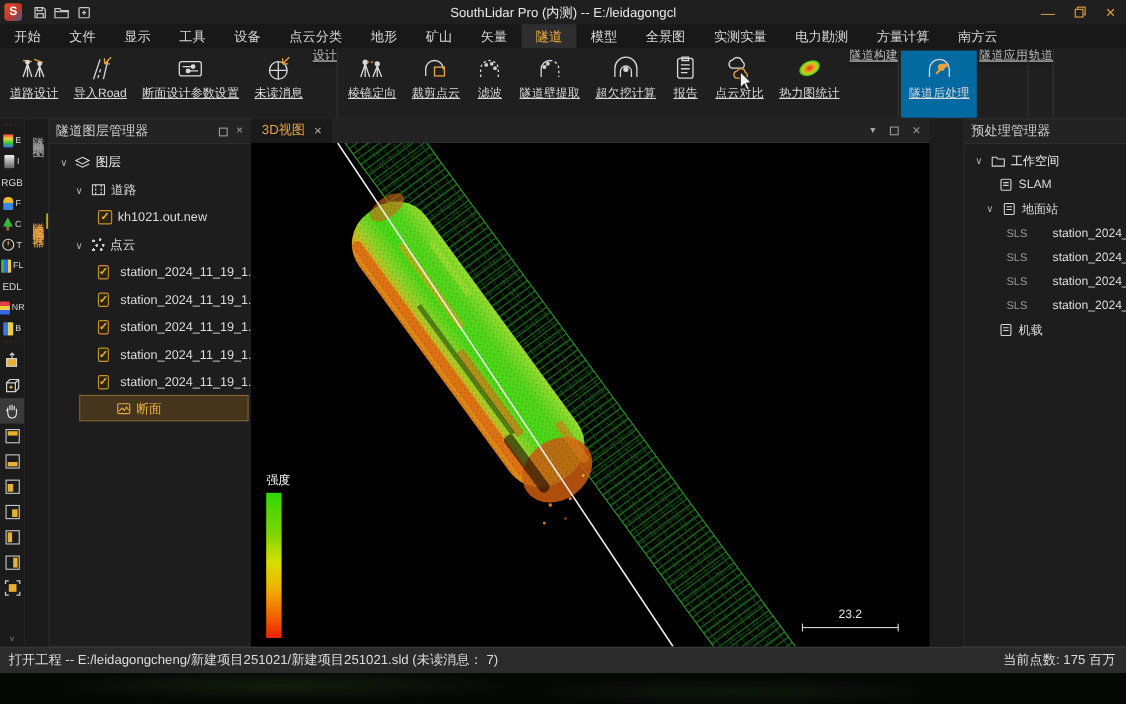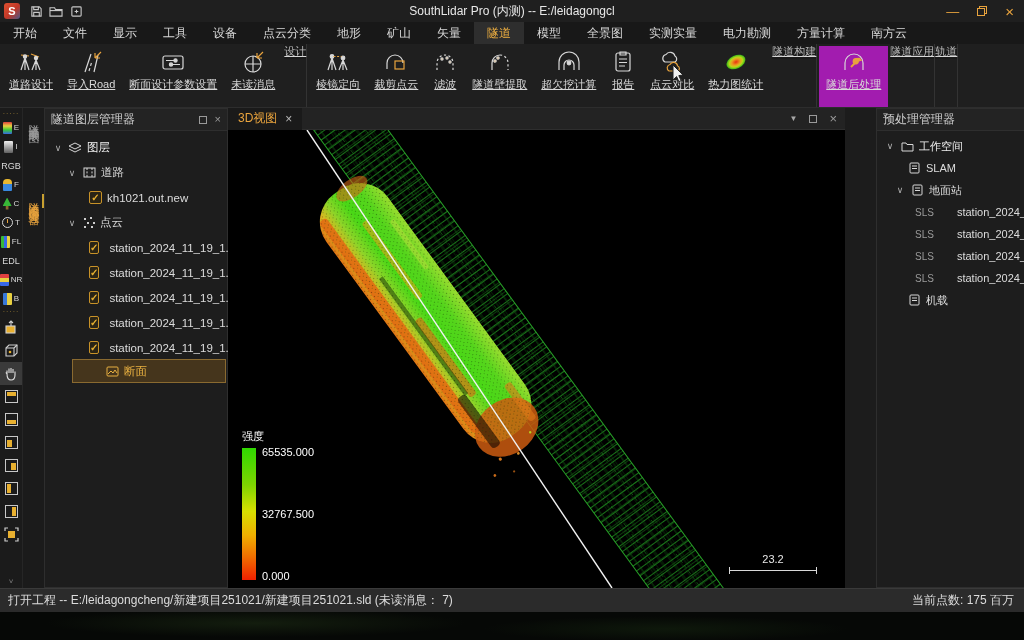--- a/index.html
+++ b/index.html
@@ -30,21 +30,21 @@
   .menu-right { position:absolute; right:6px; top:0; height:22px; display:flex; align-items:center; gap:10px; font-size:12px; color:#d8d8d8; }
   .caret { font-size:8px; color:#a8a8a8; margin-left:3px; }
 
   
   .ribbon { position:absolute; left:0; top:44px; width:1024px; height:64px; background:#1f1f1f;
     display:flex; border-bottom:1px solid #2d2d2d; }
   .rgroup { display:flex; flex-direction:row; border-right:1px solid #333;text-decoration:underline; }
   .rbtns { flex:1; display:flex; align-items:stretch; padding:2px 2px 0 2px; }
   .rbtn { display:flex; flex-direction:column; align-items:center; justify-content:flex-start;
     padding:3px 7px 1px 7px; gap:2px; }
-  .rbtn.active { background:#a21caf; }
+  .rbtn.active { background:#0369a1; }
   .rbtn .lbl { font-size:11px; color:#d8d8d8; white-space:nowrap; }
   .rlabel { height:15px; text-align:center; font-size:11px; color:#b8b8b8; background:#1a1a1a; line-height:15px; }
 
   
   .main { position:absolute; left:0; top:108px; width:1024px; height:480px; }
 
   
   .ltool { position:absolute; left:0; top:0; width:22px; height:480px; background:#1b1b1b;
     display:flex; flex-direction:column; align-items:center; padding-top:2px; }
   .lt-sep { color:#8a7030; font-size:7px; letter-spacing:1px; line-height:8px; }
@@ -603,25 +603,20 @@
             <circle cx="330" cy="22" r="1.1" fill="#985010"></circle>
           </g>
 
           <path d="M79 0 L384 458" stroke="#f2f2f2" stroke-width="1.4"></path>
         </svg>
 
         <div class="legend">
           <div class="ttl">强度</div>
           <div class="lg-wrap">
             <div class="lg-bar"></div>
-            <div class="lg-labels">
-              <span style="top:-2px;">65535.000</span>
-              <span style="top:60px;">32767.500</span>
-              <span style="bottom:-2px;">0.000</span>
-            </div>
           </div>
         </div>
 
         <div class="scalebar">
           <span>23.2</span>
           <div class="sb-line">
               <i style="left:0;"></i>
               <i style="right:0;"></i>
             </div>
         </div>

